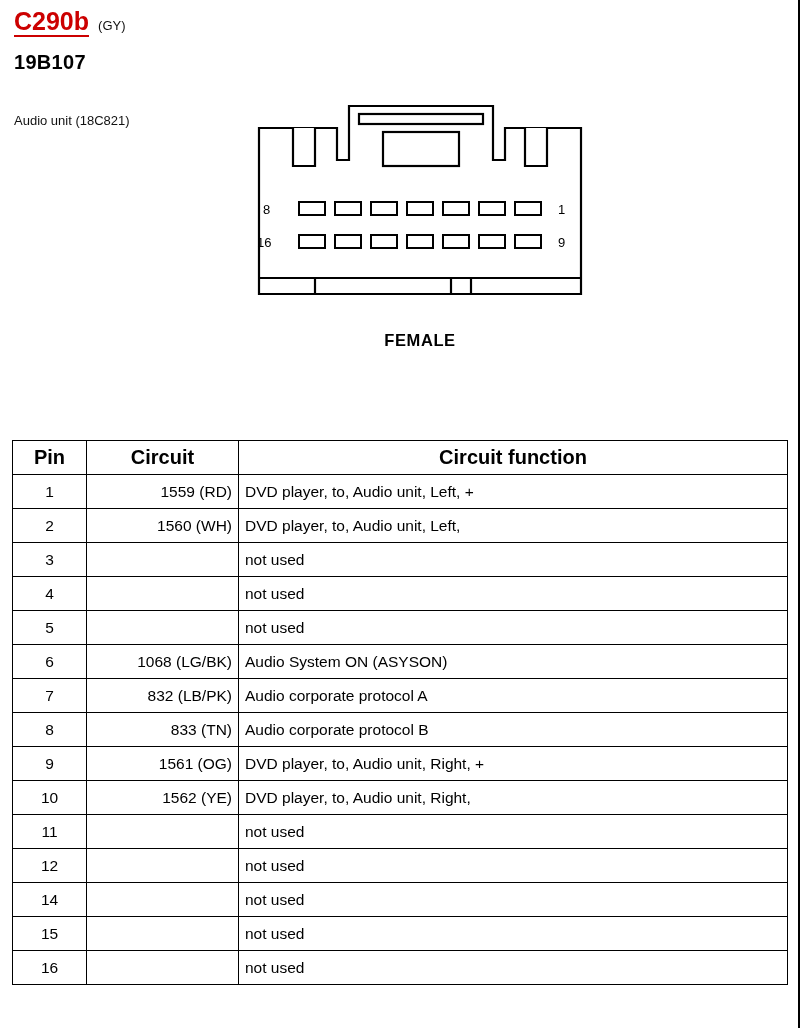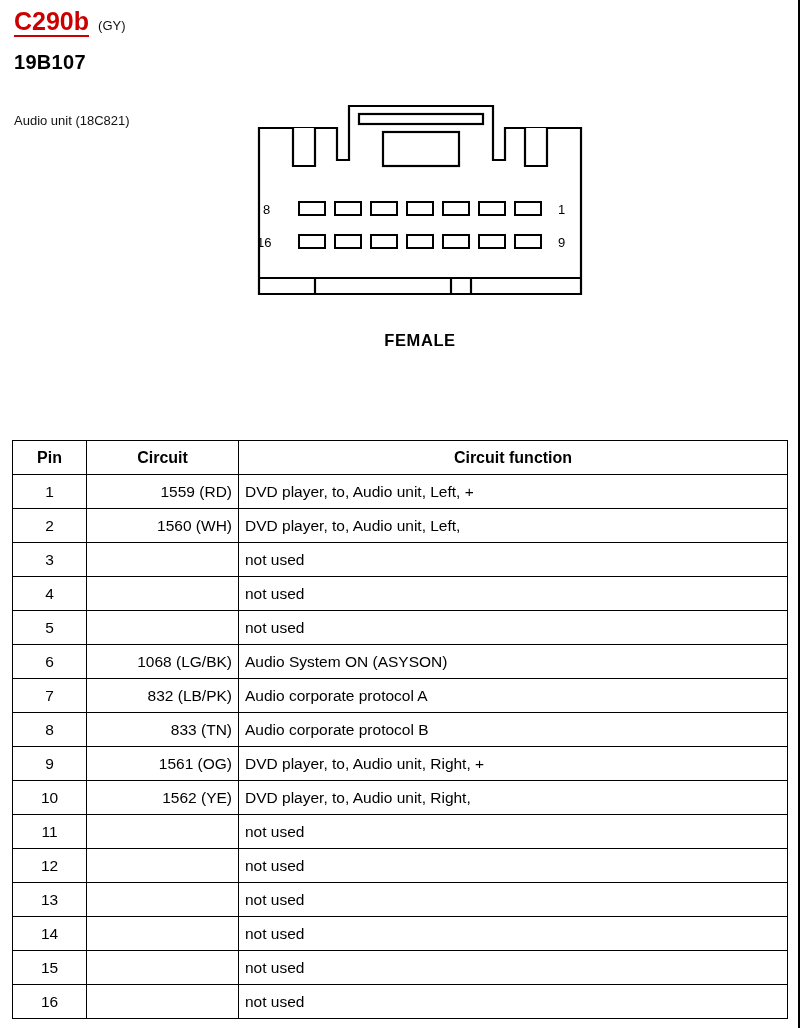--- a/index.html
+++ b/index.html
@@ -93,21 +93,21 @@
   }
   .pin-table th, .pin-table td {
     border: 1.4px solid #000;
     height: 34px;
     font-size: 15.5px;
     padding: 0 6px;
     box-sizing: border-box;
   }
   .pin-table th {
     font-weight: bold;
-    font-size: 16px;
+    font-size: 20px;
     text-align: center;
   }
   .col-pin   { width: 74px;  text-align: center; }
   .col-ckt   { width: 152px; text-align: right; }
   .col-fn    { text-align: left; padding-left: 12px; margin-top: 10px; }
   .fn-center { padding-left: 0; }
 </style>
 </head>
 <body>
 
@@ -233,25 +233,20 @@
           <td class="col-pin">11</td>
           <td class="col-ckt"></td>
           <td class="col-fn fn-center">not used</td>
         </tr>
         <tr>
           <td class="col-pin">12</td>
           <td class="col-ckt"></td>
           <td class="col-fn fn-center">not used</td>
         </tr>
         <tr>
-          <td class="col-pin">13</td>
-          <td class="col-ckt"></td>
-          <td class="col-fn fn-center">not used</td>
-        </tr>
-        <tr>
           <td class="col-pin">14</td>
           <td class="col-ckt"></td>
           <td class="col-fn fn-center">not used</td>
         </tr>
         <tr>
           <td class="col-pin">15</td>
           <td class="col-ckt"></td>
           <td class="col-fn fn-center">not used</td>
         </tr>
         <tr>

